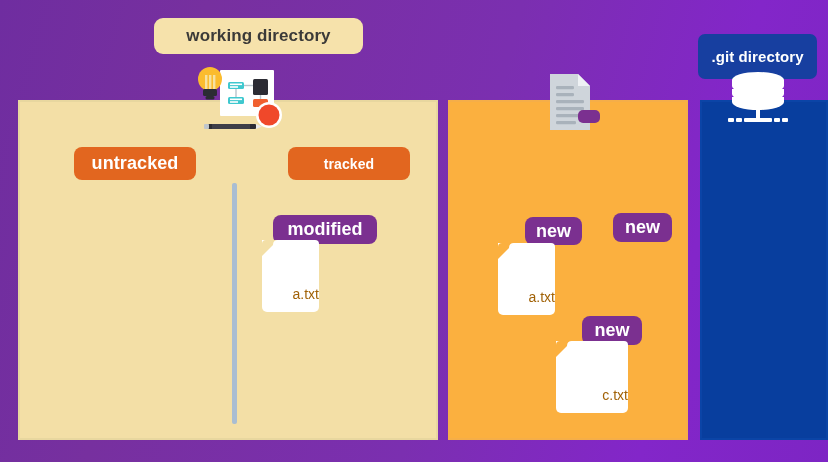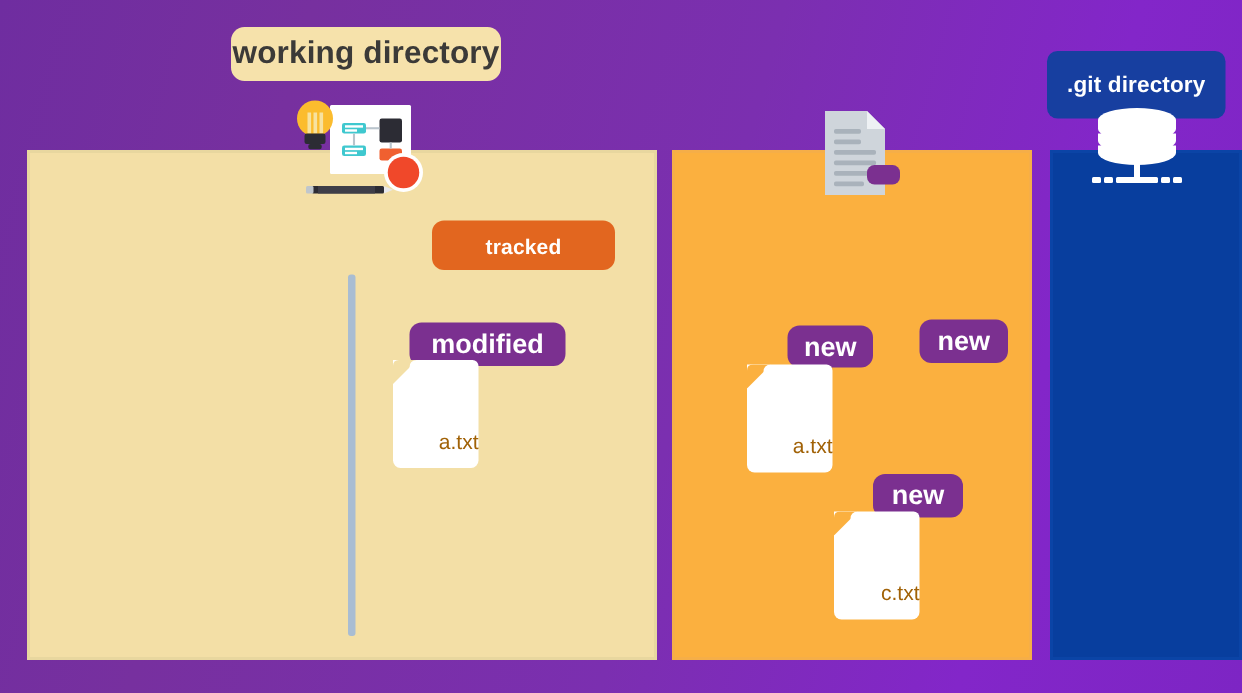--- a/index.html
+++ b/index.html
@@ -53,25 +53,25 @@
     align-items: center;
     justify-content: center;
     border-radius: 9px;
     white-space: nowrap;
     font-weight: bold;
     letter-spacing: .1px;
   }
   #chip-working {
     left: 154px;
     top: 18px;
-    width: 180px;
+    width: 209px;
     height: 36px;
     background: #f6e2ab;
     color: #3b3a38;
-    font-size: 21px;
+    font-size: 17px;
   }
   #chip-staging {
     left: 497px;
     top: 18px;
     width: 143px;
     height: 36px;
     background: #fbb040;
     color: #ffffff;
     font-size: 19px;
   }
@@ -157,21 +157,21 @@
     white-space: nowrap;
   }
 
   
   #card-modified     { left: 262px; top: 240px; }
   #badge-modified    { left: 273px; top: 215px; width: 104px; height: 29px; font-size: 18px; }
   #card-a-staged     { left: 498px; top: 243px; }
   #badge-a-staged    { left: 525px; top: 217px; width: 57px; height: 28px; font-size: 18px; }
   #card-b-staged     { left: 591px; top: 243px; }
   #badge-b-staged    { left: 613px; top: 213px; width: 59px; height: 29px; font-size: 18px; }
-  #card-c-staged     { left: 556px; top: 341px; }
+  #card-c-staged     { left: 556px; top: 341px; padding-left: 15px; }
   #badge-c-staged    { left: 582px; top: 316px; width: 60px; height: 29px; font-size: 18px; }
 
   
   #illus-workstation {
     position: absolute;
     left: 194px;
     top: 62px;
     width: 96px;
     height: 72px;
   }
@@ -197,20 +197,21 @@
 
   <div class="panel" id="panel-working"></div>
   <div class="panel" id="panel-staging"></div>
   <div class="panel" id="panel-git"></div>
 
   <div id="divider"></div>
 
   <div class="chip" id="chip-working">working directory</div>
   <div class="chip" id="chip-git">.git directory</div>
 
+  <div class="chip" id="chip-untracked">untracked</div>
   <div class="chip" id="chip-tracked">tracked</div>
 
   <div class="status-badge" id="badge-modified">modified</div>
   <div class="file-card" id="card-modified">
     <div class="fold">
       <svg width="16" height="16" viewBox="0 0 16 16">
         <path d="M0 16 L0 4 Q0 0 4 0 L16 0 Z" fill="#f3dfa6"></path>
         <path d="M16 0 L16 2 Q13 2 13 5 L13 16 L11 16 L11 5 Q11 0 16 0 Z" fill="#ffffff"></path>
       </svg>
     </div>

